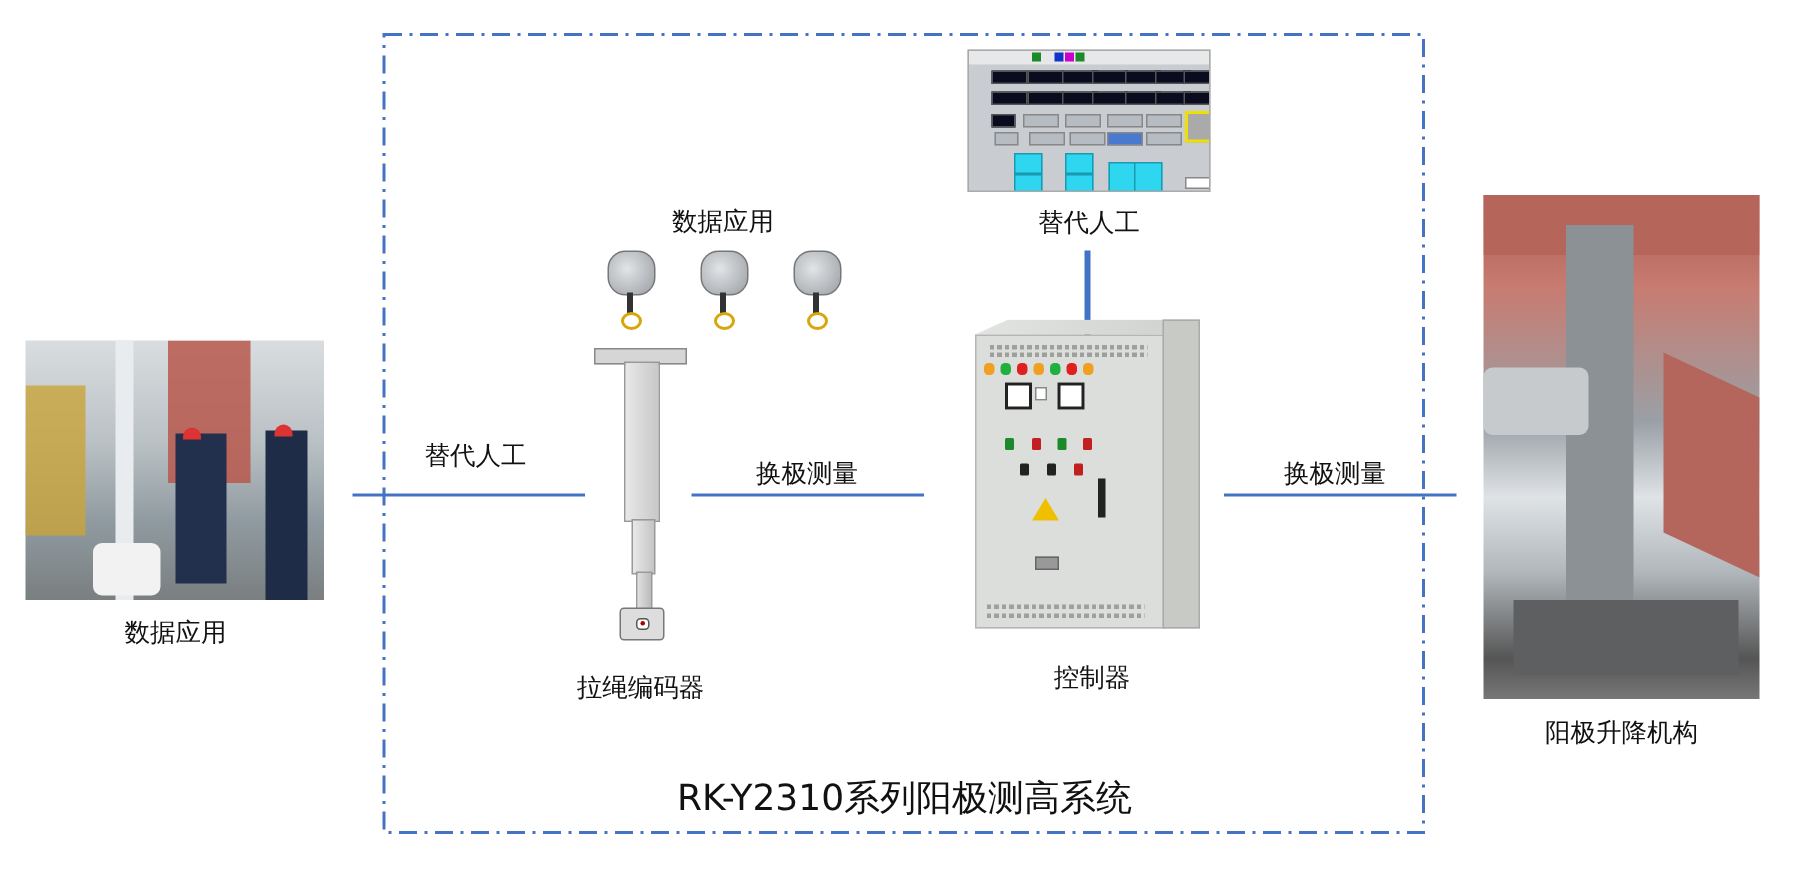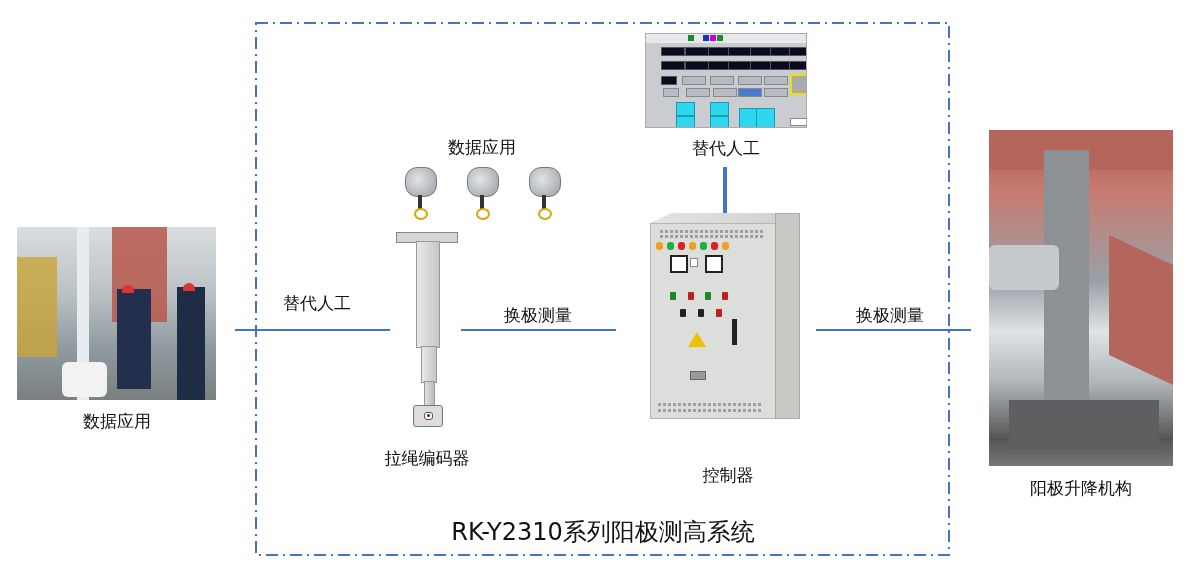--- a/index.html
+++ b/index.html
@@ -167,21 +167,21 @@
   <div class="sw" style="left:72px;top:79px;background:#c02020"></div>
   <div class="sw" style="left:30px;top:96px"></div>
   <div class="sw" style="left:48px;top:96px"></div>
   <div class="sw" style="left:66px;top:96px;background:#c02020"></div>
   <div class="slot" style="left:82px;top:106px"></div>
   <div class="warn" style="left:38px;top:119px"></div>
   <div class="plate" style="left:40px;top:158px"></div>
   <div class="vent" style="left:8px;top:190px;width:105px"></div>
   <div class="vent" style="left:8px;top:196px;width:105px"></div>
 </div>
-<div class="label" style="left:728px;top:464px">控制器</div>
+<div class="label" style="left:728px;top:440px">控制器</div>
 
 <div class="hline" style="left:816px;top:329px;width:155px"></div>
 <div class="label" style="left:890px;top:304px">换极测量</div>
 
 <div class="photo-right">
   <div class="abs" style="left:0;top:0;width:184px;height:40px;background:#b5655a"></div>
   <div class="abs" style="left:55px;top:20px;width:45px;height:280px;background:#8c9196"></div>
   <div class="abs" style="left:0;top:115px;width:70px;height:45px;background:#c6cacd;border-radius:6px"></div>
   <div class="abs" style="left:120px;top:120px;width:64px;height:120px;background:#b4665c;transform:skewY(25deg)"></div>
   <div class="abs" style="left:20px;top:270px;width:150px;height:50px;background:#5e5f60"></div>

